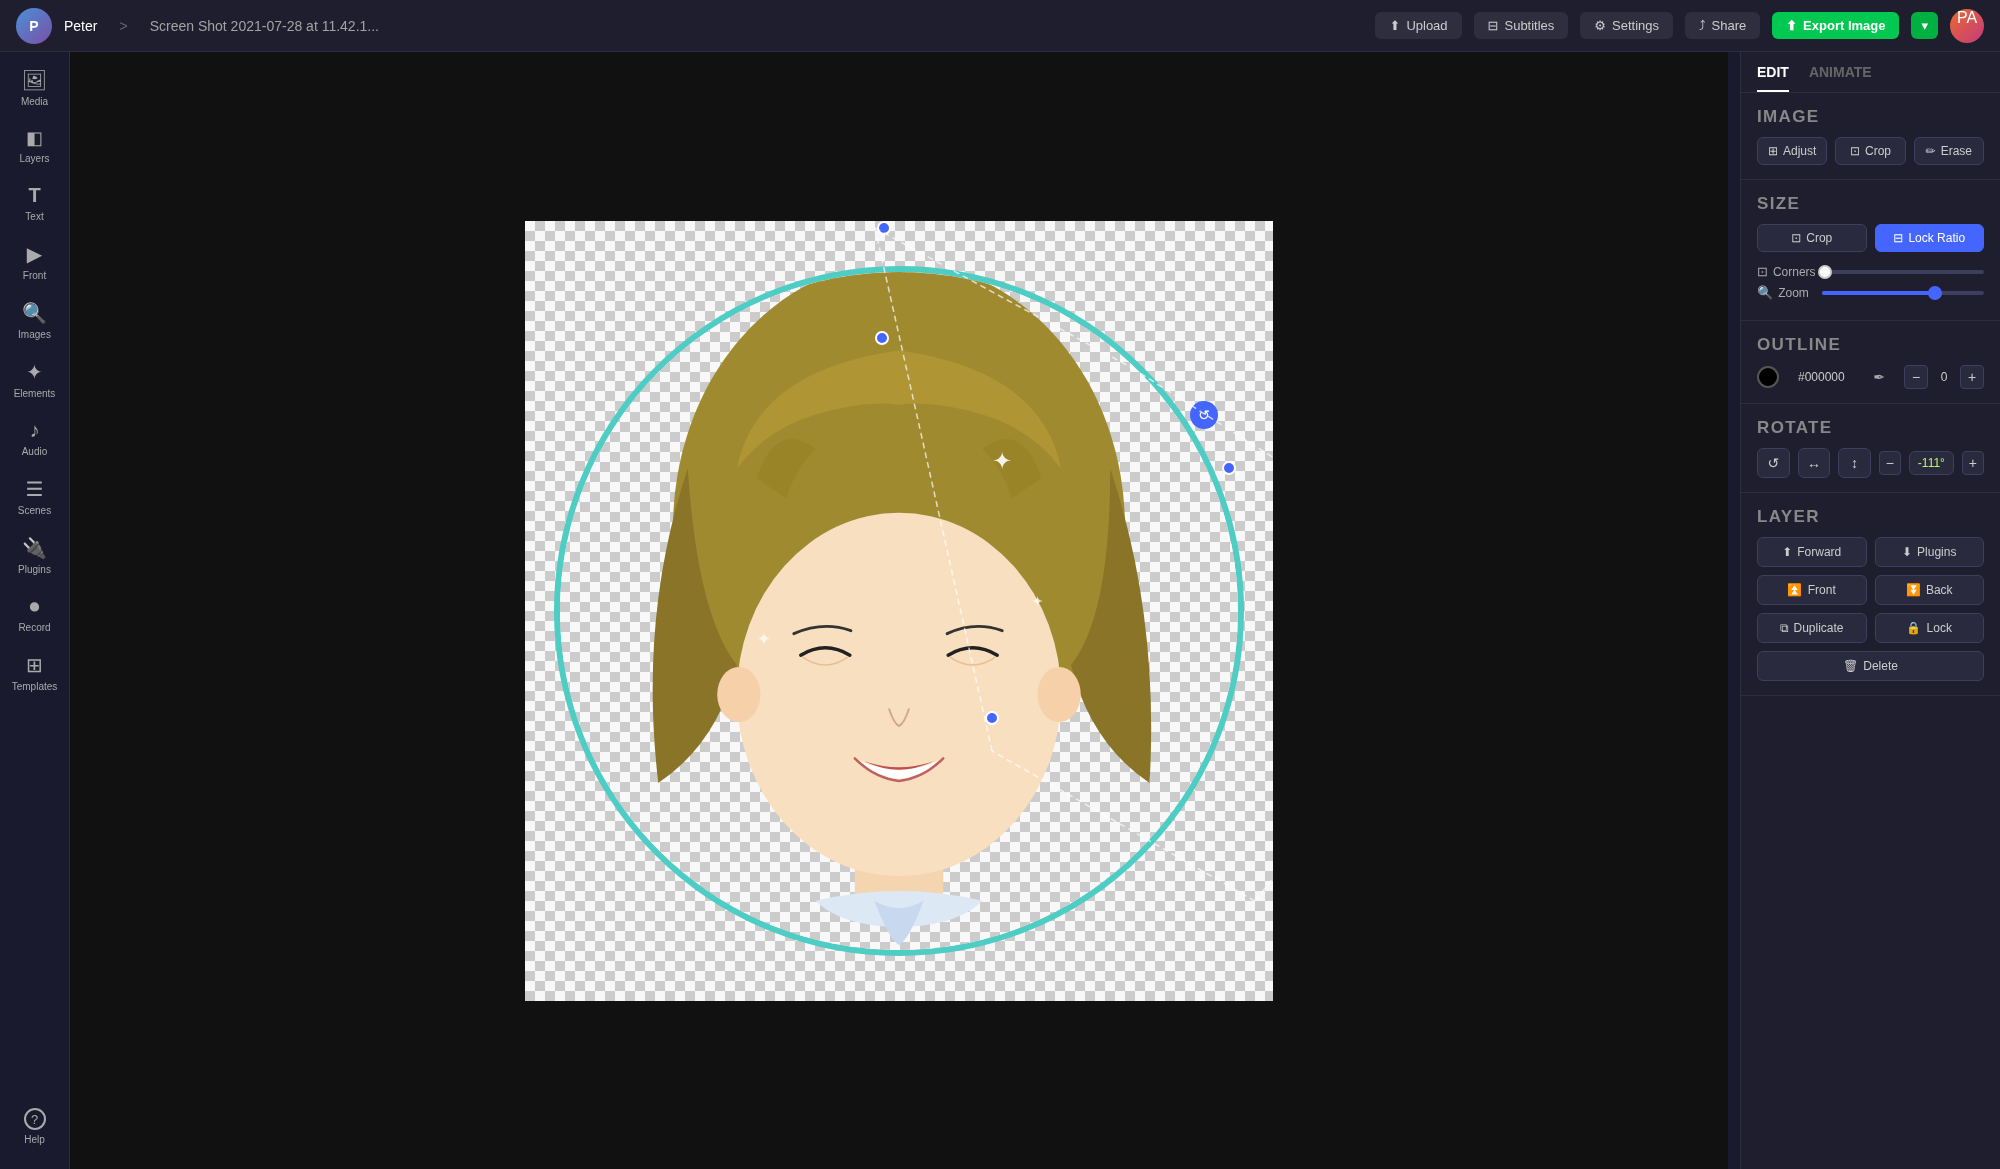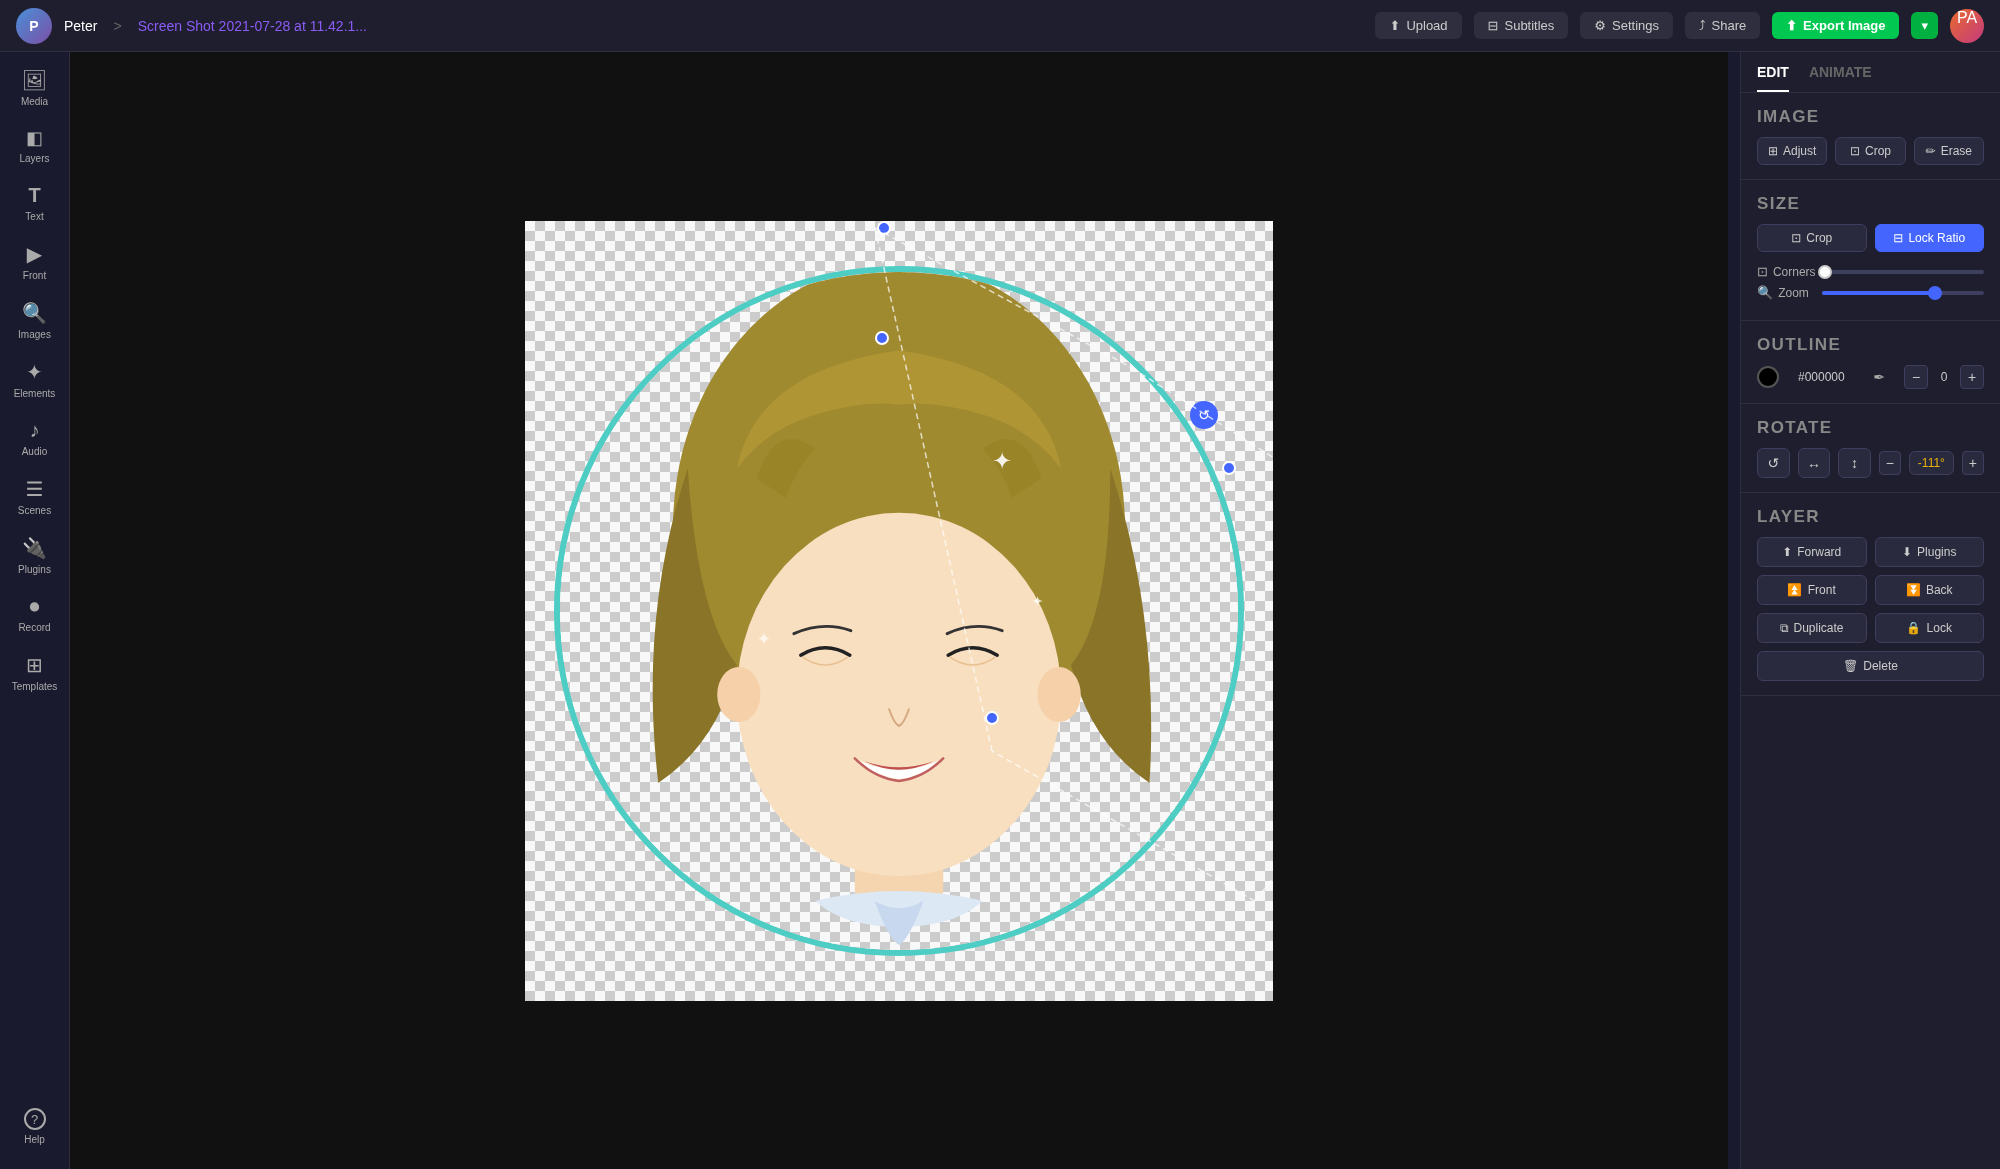--- a/index.html
+++ b/index.html
@@ -1,24 +1,24 @@
 <!DOCTYPE html>
 <html><head>
   <meta charset="utf-8">
   <style>
     * { box-sizing: border-box; margin: 0; padding: 0; }
     body { background: #1a1a2e; color: #fff; font-family: -apple-system, BlinkMacSystemFont, 'Segoe UI', sans-serif; display: flex; flex-direction: column; height: 100vh; overflow: hidden; }
 
     
     .topbar { height: 52px; background: #1e1e2e; display: flex; align-items: center; padding: 0 16px; gap: 12px; border-bottom: 1px solid #2e2e3e; flex-shrink: 0; }
     .topbar-logo { width: 36px; height: 36px; border-radius: 50%; background: linear-gradient(135deg, #4a90d9, #7b4fa5); display: flex; align-items: center; justify-content: center; font-weight: bold; font-size: 14px; }
-    .topbar-breadcrumb { display: flex; align-items: center; gap: 16px; font-size: 14px; color: #ccc; }
+    .topbar-breadcrumb { display: flex; align-items: center; gap: 22px; font-size: 14px; color: #ccc; }
     .topbar-breadcrumb .name { color: #fff; font-weight: 500; }
     .topbar-breadcrumb .sep { color: #666; }
-    .topbar-breadcrumb .file { color: #8b5cf6; }
+    .topbar-breadcrumb .file { color: #a3a3a3; }
     .topbar-spacer { flex: 1; }
     .topbar-btn { background: #2e2e3e; border: none; color: #ccc; padding: 6px 14px; border-radius: 6px; font-size: 13px; cursor: pointer; display: flex; align-items: center; gap: 6px; }
     .topbar-share { background: #2e2e3e; }
     .topbar-export { background: #00c851; color: #fff; border: none; padding: 6px 14px; border-radius: 6px; font-size: 13px; cursor: pointer; display: flex; align-items: center; gap: 6px; font-weight: 600; }
     .topbar-export-caret { background: #00b040; border: none; color: #fff; padding: 6px 10px; border-radius: 6px; cursor: pointer; font-size: 13px; }
     .topbar-avatar { width: 34px; height: 34px; border-radius: 50%; background: linear-gradient(135deg, #e96b2e, #c43a7e); display: flex; align-items: flex-start; justify-content: center; font-size: 16px; }
 
     
     .main { display: flex; flex: 1; overflow: hidden; }
 
@@ -67,21 +67,21 @@
     .outline-row { display: flex; align-items: center; gap: 19px; }
     .color-dot { width: 22px; height: 22px; border-radius: 50%; background: #000; border: 2px solid #555; cursor: pointer; flex-shrink: 0; }
     .color-code { font-size: 12px; color: #ccc; flex: 1; }
     .eyedropper { font-size: 14px; color: #aaa; cursor: pointer; }
     .stepper { display: flex; align-items: center; gap: 6px; }
     .stepper-btn { background: #2a2a3e; border: 1px solid #3e3e5e; color: #ccc; width: 24px; height: 24px; border-radius: 4px; cursor: pointer; font-size: 14px; display: flex; align-items: center; justify-content: center; }
     .stepper-val { font-size: 12px; color: #ccc; min-width: 20px; text-align: center; }
 
     .rotate-row { display: flex; align-items: center; gap: 8px; }
     .rotate-btn { background: #2a2a3e; border: 1px solid #3e3e5e; color: #ccc; padding: 5px 8px; border-radius: 6px; cursor: pointer; font-size: 14px; display: flex; align-items: center; justify-content: center; width: 34px; height: 30px; }
-    .rotate-val { font-size: 12px; color: #eab308; flex: 1; text-align: center; background: #2a2a3e; border: 1px solid #3e3e5e; border-radius: 6px; padding: 4px 8px; }
+    .rotate-val { font-size: 12px; color: #bef264; flex: 1; text-align: center; background: #2a2a3e; border: 1px solid #3e3e5e; border-radius: 6px; padding: 4px 8px; }
 
     .layer-grid { display: grid; grid-template-columns: 1fr 1fr; gap: 8px; }
     .layer-btn { background: #2a2a3e; border: 1px solid #3e3e5e; color: #ccc; padding: 7px 10px; border-radius: 6px; cursor: pointer; font-size: 12px; display: flex; align-items: center; gap: 5px; justify-content: center; }
     .delete-btn { background: #2a2a3e; border: 1px solid #3e3e5e; color: #ccc; padding: 7px 10px; border-radius: 6px; cursor: pointer; font-size: 12px; display: flex; align-items: center; gap: 5px; justify-content: center; margin-top: 8px; width: 100%; }
   </style>
 </head>
 <body>
 
 <div class="topbar">
   <div class="topbar-logo">

